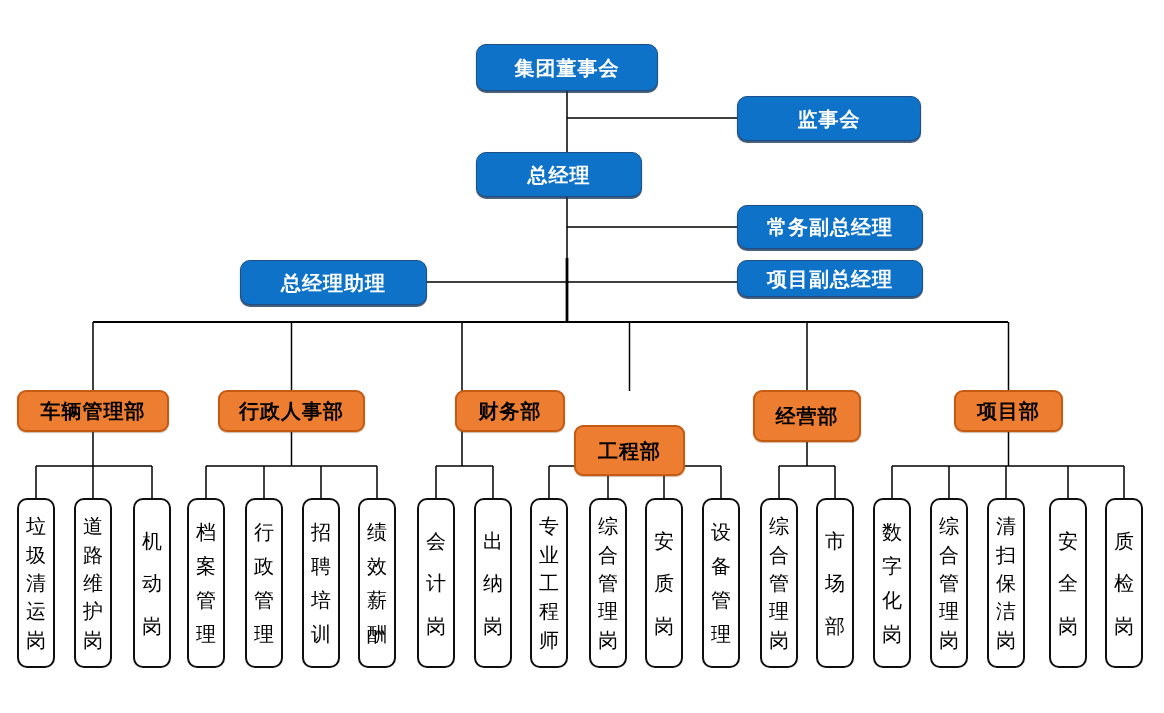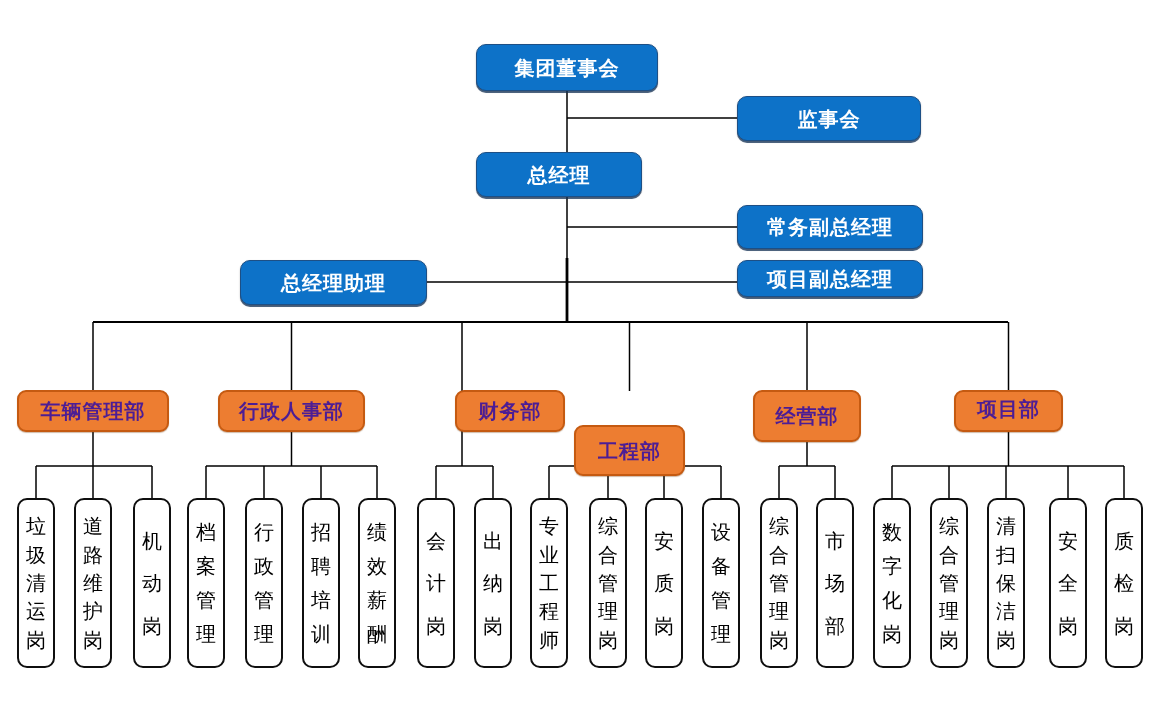--- a/index.html
+++ b/index.html
@@ -40,21 +40,21 @@
     color:#ffffff;
     font-size:20px;
     font-weight:700;
     border-radius:10px;
     border:1px solid var(--box-blue-border);
     box-shadow:0 2px 0 rgba(23,52,88,0.75), 0 1px 2px rgba(0,0,0,0.25);
     letter-spacing:1px;
   }
   .box-orange{
     background:var(--box-orange);
-    color:#4c1d95;
+    color:#000000;
     font-size:20px;
     font-weight:700;
     border-radius:9px;
     border:2px solid var(--orange-border);
     box-shadow:0 1px 1px rgba(120,60,10,0.35);
     letter-spacing:1px;
   }
   .leaf{
     position:absolute;
     box-sizing:border-box;
@@ -139,21 +139,21 @@
   <div class="node box-blue" style="left:476px;top:152px;width:166px;height:45px;">总经理</div>
   <div class="node box-blue" style="left:737px;top:205px;width:186px;height:44px;">常务副总经理</div>
   <div class="node box-blue" style="left:240px;top:260px;width:187px;height:45px;">总经理助理</div>
   <div class="node box-blue" style="left:737px;top:260px;width:186px;height:37px;">项目副总经理</div>
 
   <div class="node box-orange" style="left:17px;top:390px;width:152px;height:42px;">车辆管理部</div>
   <div class="node box-orange" style="left:218px;top:390px;width:147px;height:42px;">行政人事部</div>
   <div class="node box-orange" style="left:407px;top:390px;width:110px;height:42px;margin-left:48px;">财务部</div>
   <div class="node box-orange" style="left:574px;top:390px;width:111px;height:51px;margin-top:35px;">工程部</div>
   <div class="node box-orange" style="left:753px;top:390px;width:108px;height:52px;">经营部</div>
-  <div class="node box-orange" style="left:954px;top:390px;width:109px;height:42px;font-family:Liberation Mono, monospace;">项目部</div>
+  <div class="node box-orange" style="left:954px;top:390px;width:109px;height:42px;">项目部</div>
 
   <div class="leaf" style="left:17px;top:498px;width:38px;height:170px;">
       <span>垃</span>
       <span>圾</span>
       <span>清</span>
       <span>运</span>
       <span>岗</span>
     </div>
   <div class="leaf" style="left:74px;top:498px;width:38px;height:170px;">
       <span>道</span>

